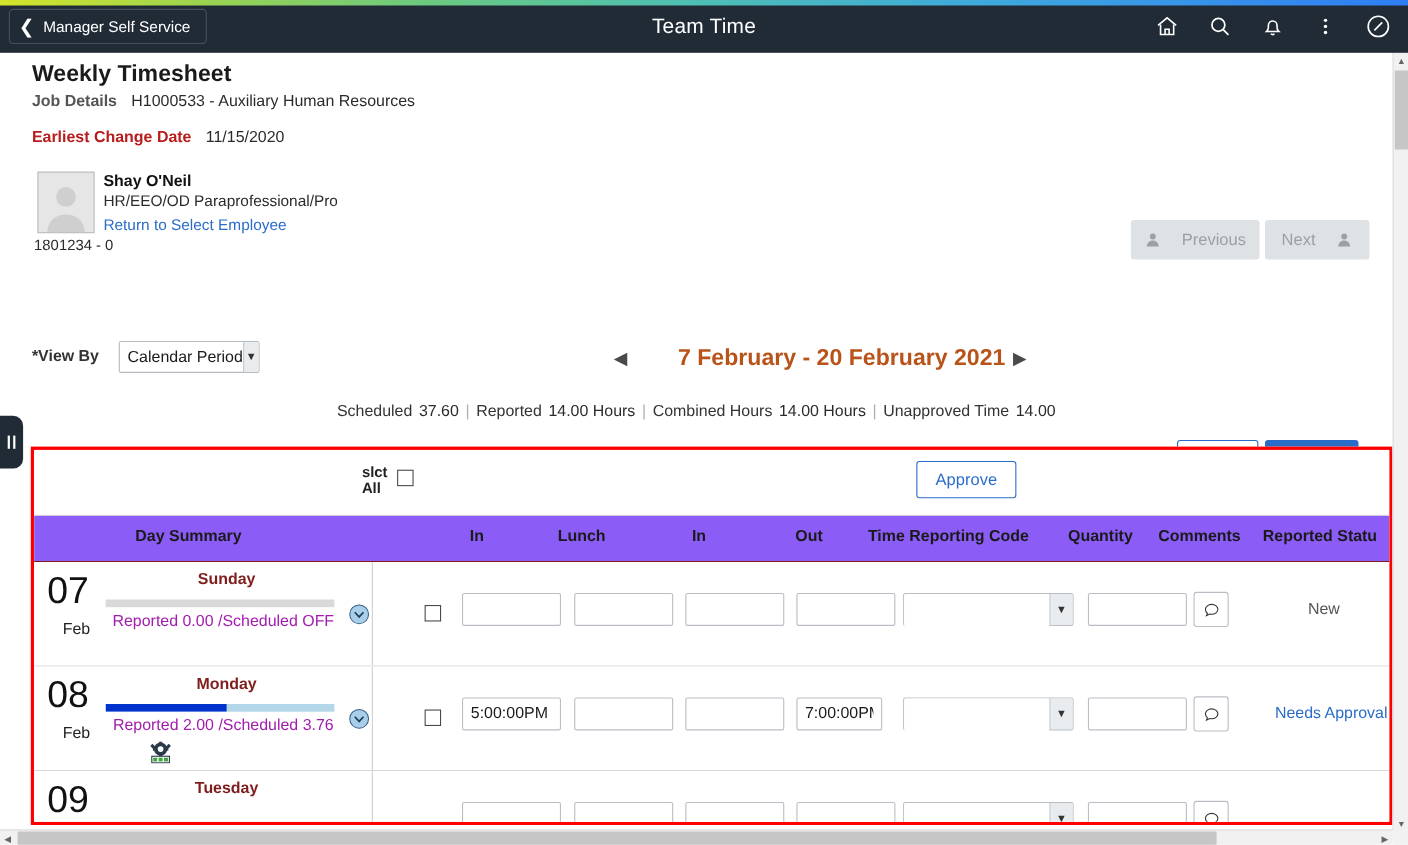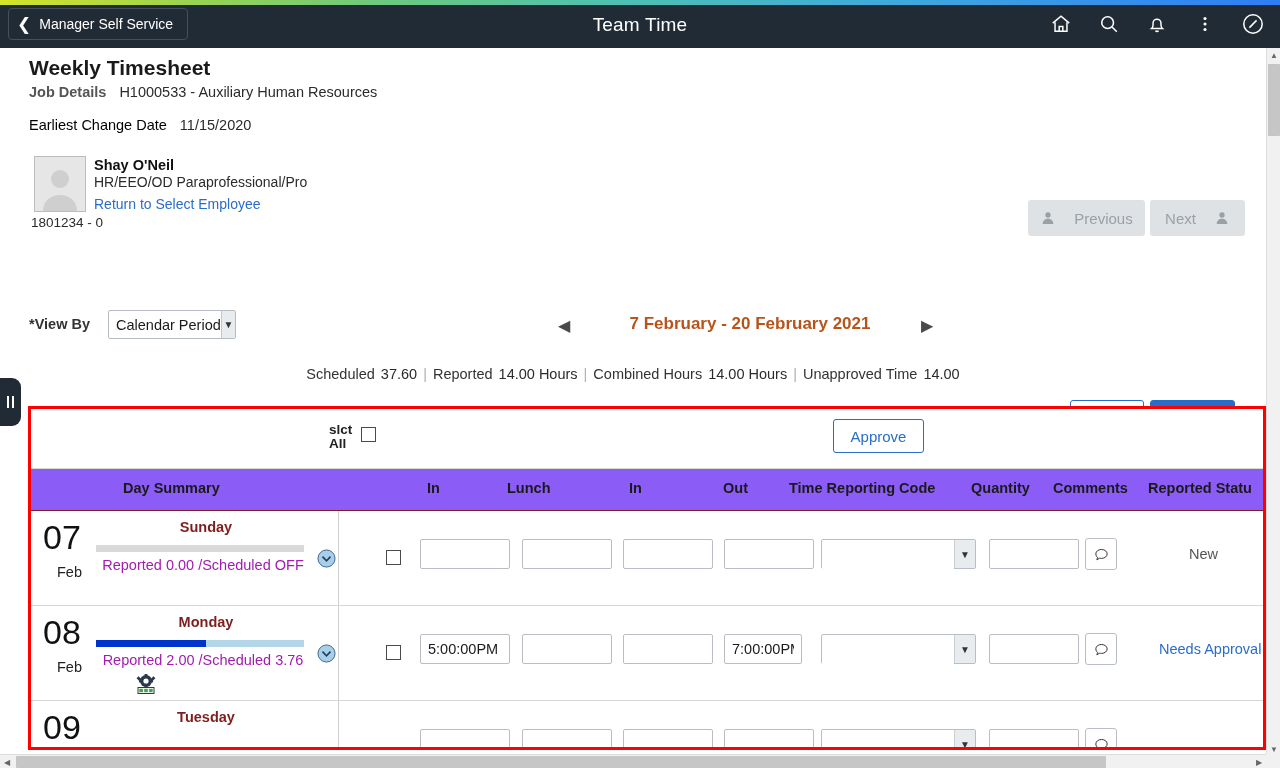--- a/index.html
+++ b/index.html
@@ -86,21 +86,21 @@
     position: absolute; left: 29px; top: 36px;
     font-size: 14.5px; color: #2b2b2b;
     white-space: nowrap;
   }
   .jobdetails .lbl { font-weight: bold; color: #555; margin-right: 9px; }
   .ecd {
     position: absolute; left: 29px; top: 69px;
     font-size: 14.5px; color: #2b2b2b;
     white-space: nowrap;
   }
-  .ecd .lbl { font-weight: normal; color: #000000; margin-right: 9px; }
+  .ecd .lbl { font-weight: bold; color: #b91c1c; margin-right: 9px; }
 
   
   .emp-photo {
     position: absolute; left: 34px; top: 108px;
     width: 52px; height: 56px;
     background: #e6e6e6;
     border: 1px solid #bdbdbd;
     overflow: hidden;
   }
   .emp-photo svg { display:block; margin: 6px auto 0; }
@@ -171,22 +171,22 @@
   .per-prev, .per-next {
     position: absolute; top: 268px;
     font-size: 16px; color: #4a4a4a;
     cursor: pointer; user-select: none;
   }
   .per-prev { left: 558px; }
   .per-next { left: 921px; }
   .per-range {
     position: absolute; left: 586px; top: 266px;
     width: 328px;
-    text-align: center;
-    font-size: 17px; font-weight: bold;
+    text-align: right;
+    font-size: 21px; font-weight: bold;
     color: #b8541a;
     white-space: nowrap;
   }
   .per-sub {
     position: absolute; left: 586px; top: 296px;
     width: 328px;
     text-align: center;
     font-size: 14px; font-weight: bold;
     color: #4a4a4a;
     white-space: nowrap;

